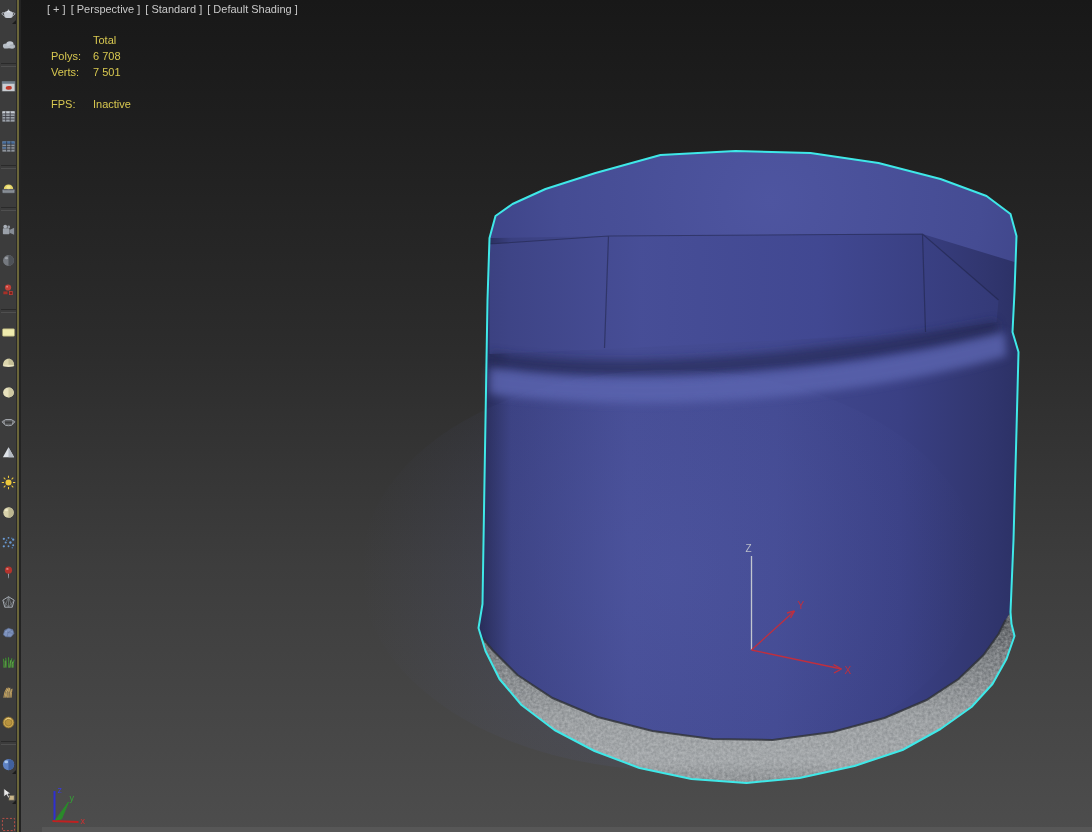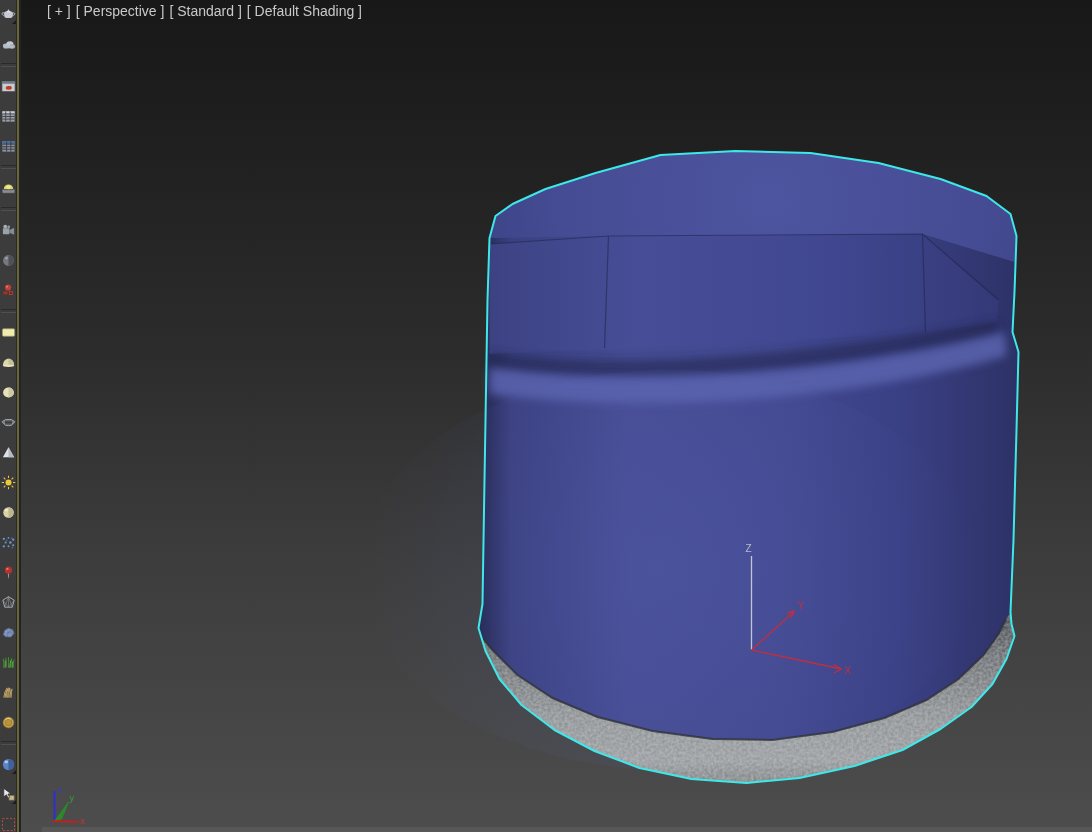--- a/index.html
+++ b/index.html
@@ -16,21 +16,21 @@
   .ticon.flyout::after{content:"";position:absolute;right:0;bottom:1px;width:0;height:0;
     border-left:4px solid transparent;border-bottom:4px solid #1c1c1c;}
   .tsep{width:15px;height:2px;flex:0 0 auto;border-top:1px solid #2a2a2a;border-bottom:1px solid #4f4f4f;}
 
   
   #viewport{position:absolute;left:21px;top:0;width:1071px;height:832px;
     background:linear-gradient(180deg,#181818 0%,#1f1f1f 16%,#2c2c2c 42%,#3d3d3d 68%,#4d4d4d 100%);}
   #scene{position:absolute;left:0;top:0;width:1092px;height:832px;}
   #bottom-strip{position:absolute;left:21px;bottom:0;width:1071px;height:5px;background:#575757;}
 
-  #vplabel{position:absolute;left:26px;top:3px;font-size:14px;color:var(--label-color,#c9c9c9);white-space:nowrap;text-align:right;}
+  #vplabel{position:absolute;left:26px;top:3px;font-size:11px;color:var(--label-color,#c9c9c9);white-space:nowrap;text-align:right;}
   #vplabel span{margin-right:5px;cursor:default;}
 
   #statsbox{position:absolute;left:30px;top:32px;font-size:11px;color:var(--stats-color,#d8c850);line-height:16px;}
   .srow{display:grid;grid-template-columns:40px auto;column-gap:2px;}
   .srow .sl{text-align:left;}
   .srow.gap{margin-top:16px;}
 
   text{font-family:"Liberation Sans",sans-serif;}
 </style>
 </head>
@@ -341,16 +341,34 @@
         <text x="70" y="824" fill="#d03030">x</text>
         <path d="M45,820 L58,802 L51,819 Z" fill="#2a8a2a" stroke="#2a8a2a"></path>
         <text x="59" y="801" fill="#35a035">y</text>
       </g>
     </svg>
 
     <div id="vplabel">
       <span>[ + ]</span><span>[ Perspective ]</span><span>[ Standard ]</span><span>[ Default Shading ]</span>
     </div>
 
+    <div id="statsbox">
+      <div class="srow">
+        <span class="sl"></span>
+        <span class="sv">Total</span>
+      </div>
+      <div class="srow">
+        <span class="sl">Polys:</span>
+        <span class="sv">6 708</span>
+      </div>
+      <div class="srow">
+        <span class="sl">Verts:</span>
+        <span class="sv">7 501</span>
+      </div>
+      <div class="srow gap">
+        <span class="sl">FPS:</span>
+        <span class="sv">Inactive</span>
+      </div>
+    </div>
 
     <div id="bottom-strip"></div>
   </div>
 </div>
 
 </body></html>

